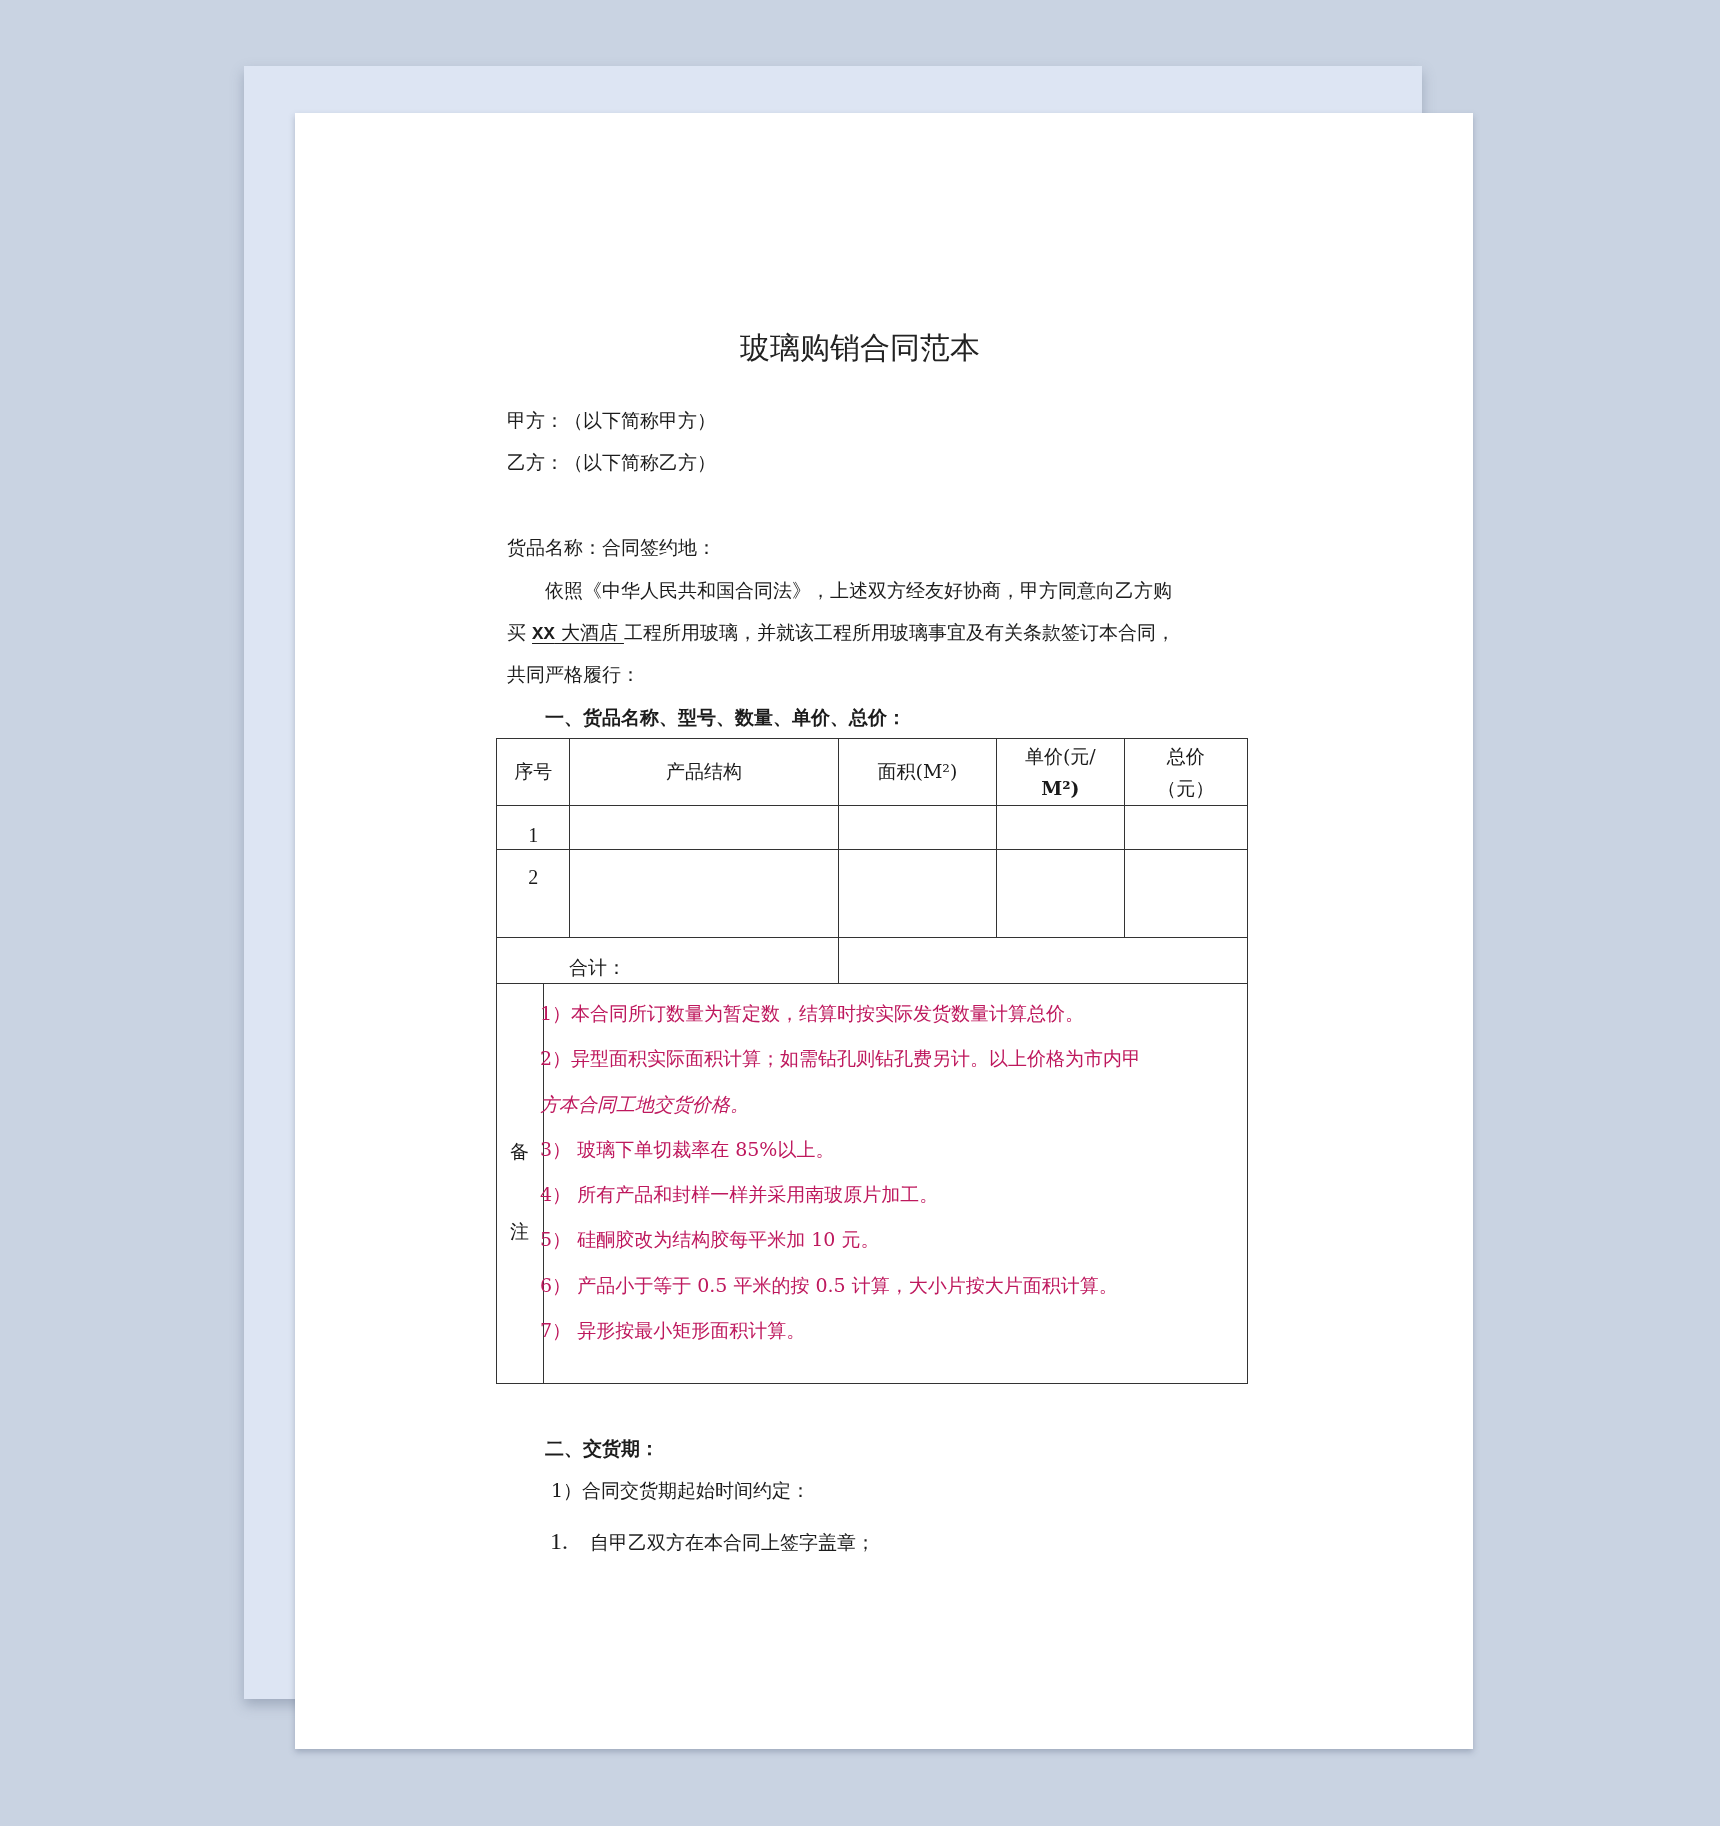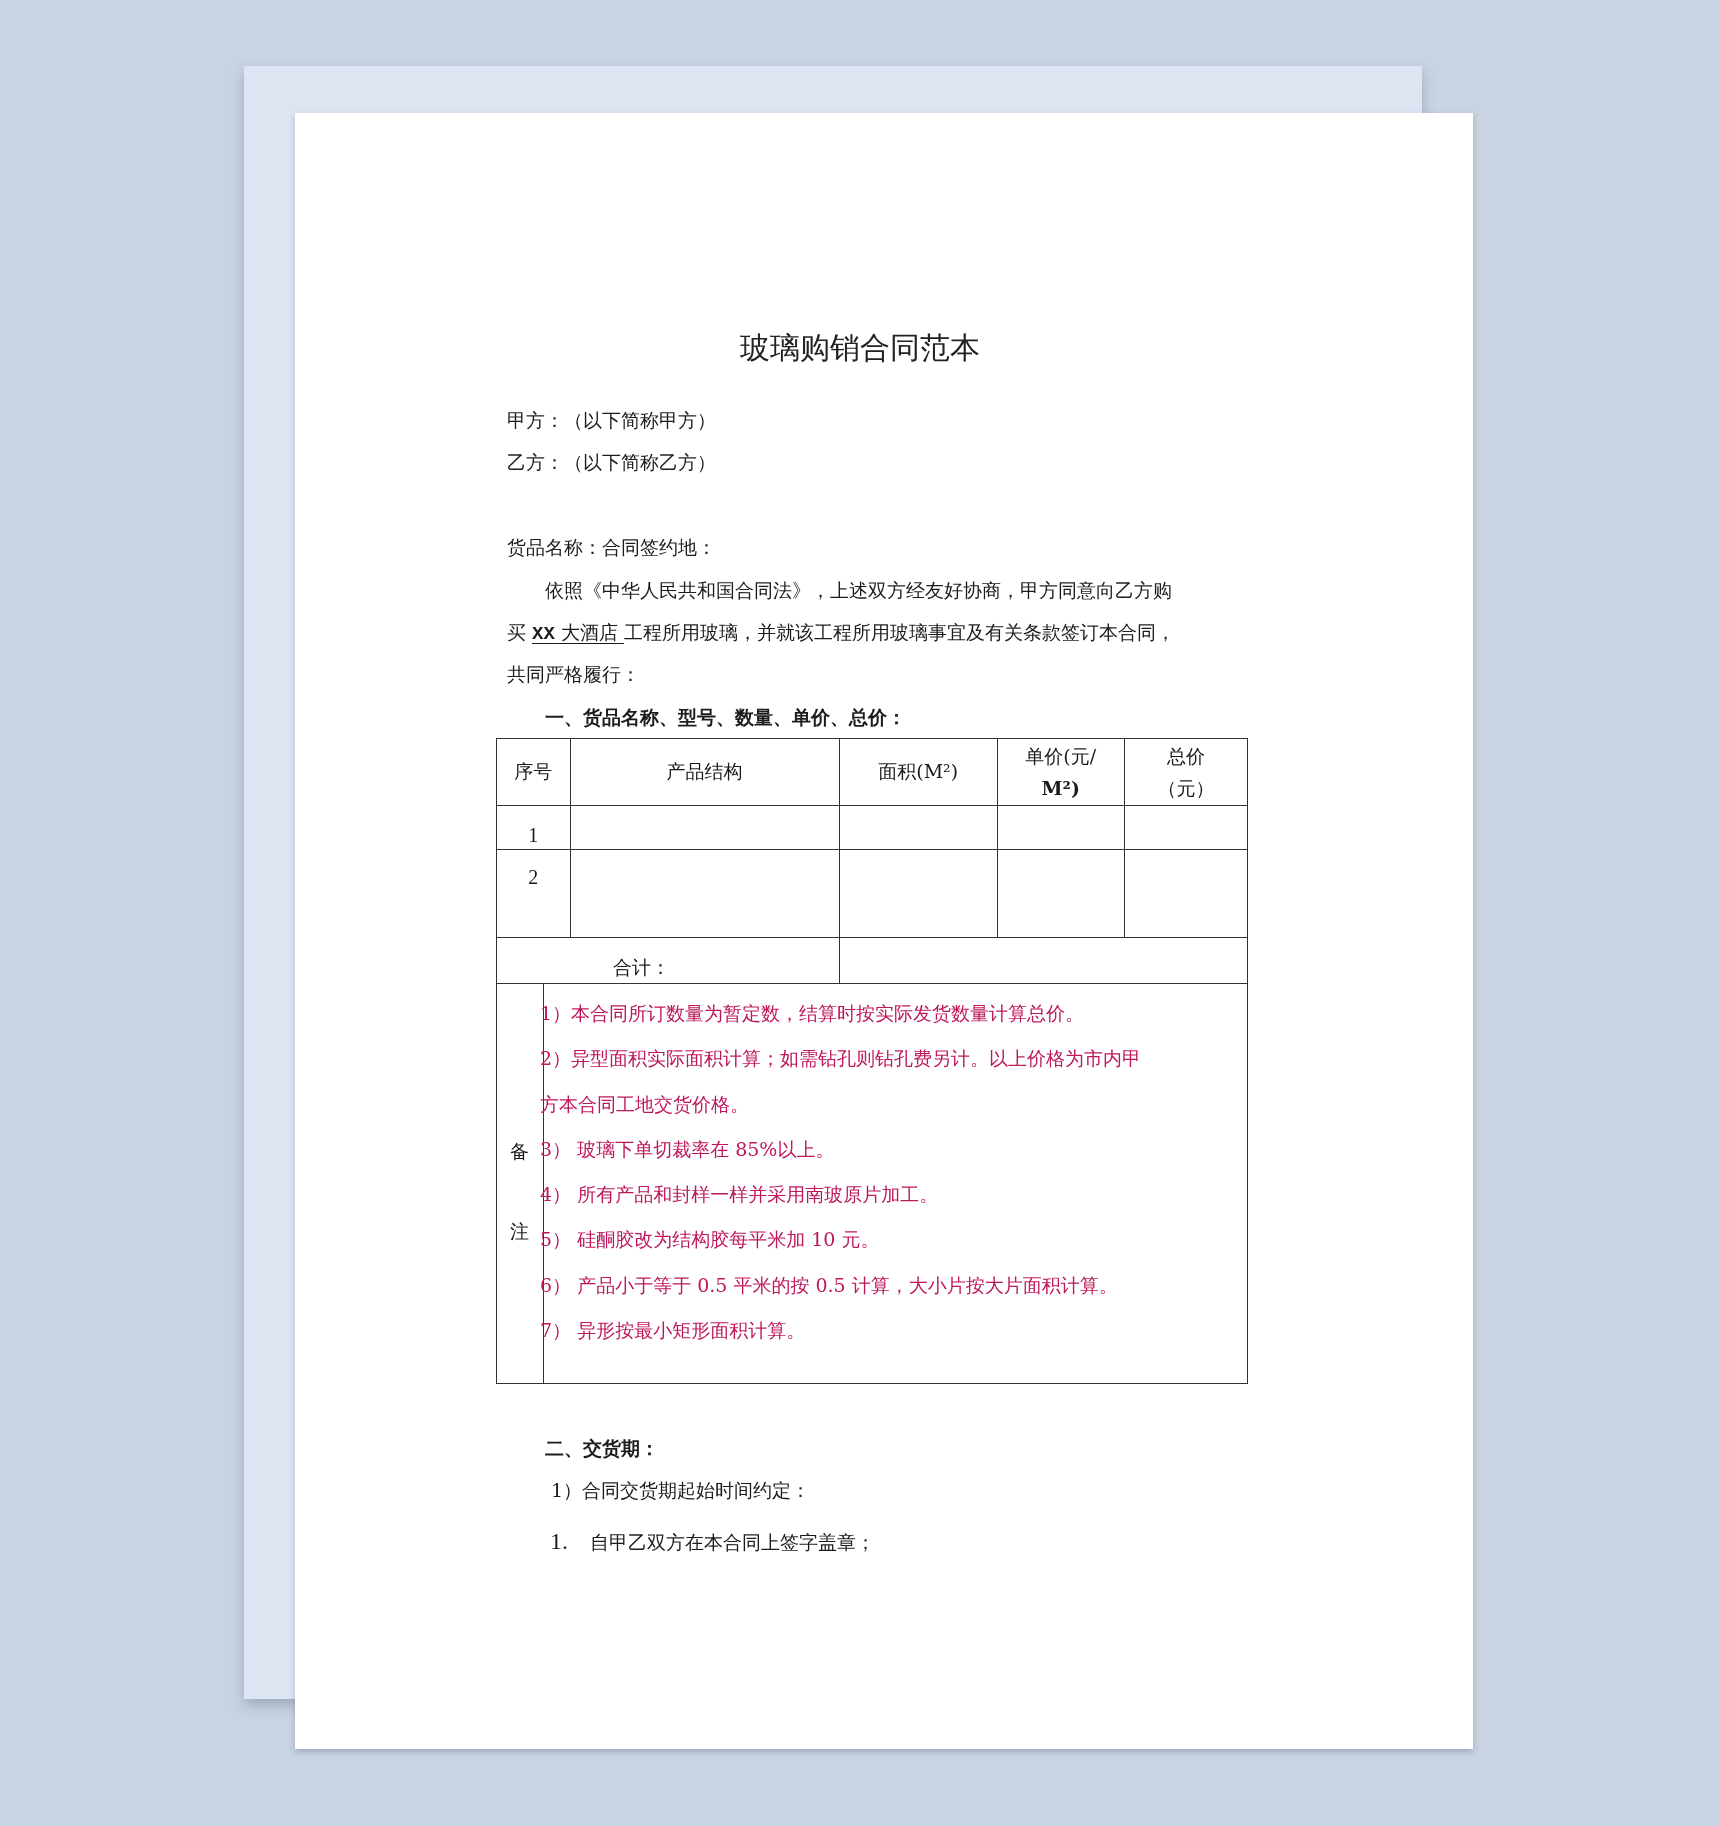--- a/index.html
+++ b/index.html
@@ -97,36 +97,36 @@
     <td></td>
   </tr>
   <tr style="height:88px">
     <td colspan="2" class="num" style="vertical-align:top; padding-top:16px">2</td>
     <td></td>
     <td></td>
     <td></td>
     <td></td>
   </tr>
   <tr style="height:46px">
-    <td colspan="3" style="vertical-align:bottom; padding-bottom:2px; text-align:left; padding-left:116px">合计：</td>
+    <td colspan="3" style="vertical-align:bottom; padding-bottom:2px; text-align:left; padding-left:72px">合计：</td>
     <td colspan="3"></td>
   </tr>
   <tr style="height:400px">
     <td style="position:relative">
       <span class="abs" style="left:13px; top:155px; position:absolute">备</span>
       <span class="abs" style="left:13px; top:235px; position:absolute">注</span>
     </td>
     <td colspan="5"></td>
   </tr>
 </tbody>
   </table>
 
 <div class="remark-line" style="top:1001px;">1）本合同所订数量为暂定数，结算时按实际发货数量计算总价。</div>
 <div class="remark-line" style="top:1046px;">2）异型面积实际面积计算；如需钻孔则钻孔费另计。以上价格为市内甲</div>
-<div class="remark-line" style="top:1092px;">方本合同工地交货价格。</div>
+<div class="remark-line" style="top:1092px;font-style:italic;">方本合同工地交货价格。</div>
 <div class="remark-line" style="top:1137px;">3） 玻璃下单切裁率在 85%以上。</div>
 <div class="remark-line" style="top:1182px;">4） 所有产品和封样一样并采用南玻原片加工。</div>
 <div class="remark-line" style="top:1227px;">5） 硅酮胶改为结构胶每平米加 10 元。</div>
 <div class="remark-line" style="top:1273px;">6） 产品小于等于 0.5 平米的按 0.5 计算，大小片按大片面积计算。</div>
 <div class="remark-line" style="top:1318px;">7） 异形按最小矩形面积计算。</div>
 
 <div class="abs t b" style="left:545px; top:1437px;">二、交货期：</div>
 <div class="abs t" style="left:551px; top:1479px;">1）合同交货期起始时间约定：</div>
 <div class="abs t" style="left:550px; top:1530px;">
   <span class="big-num">1.</span>

